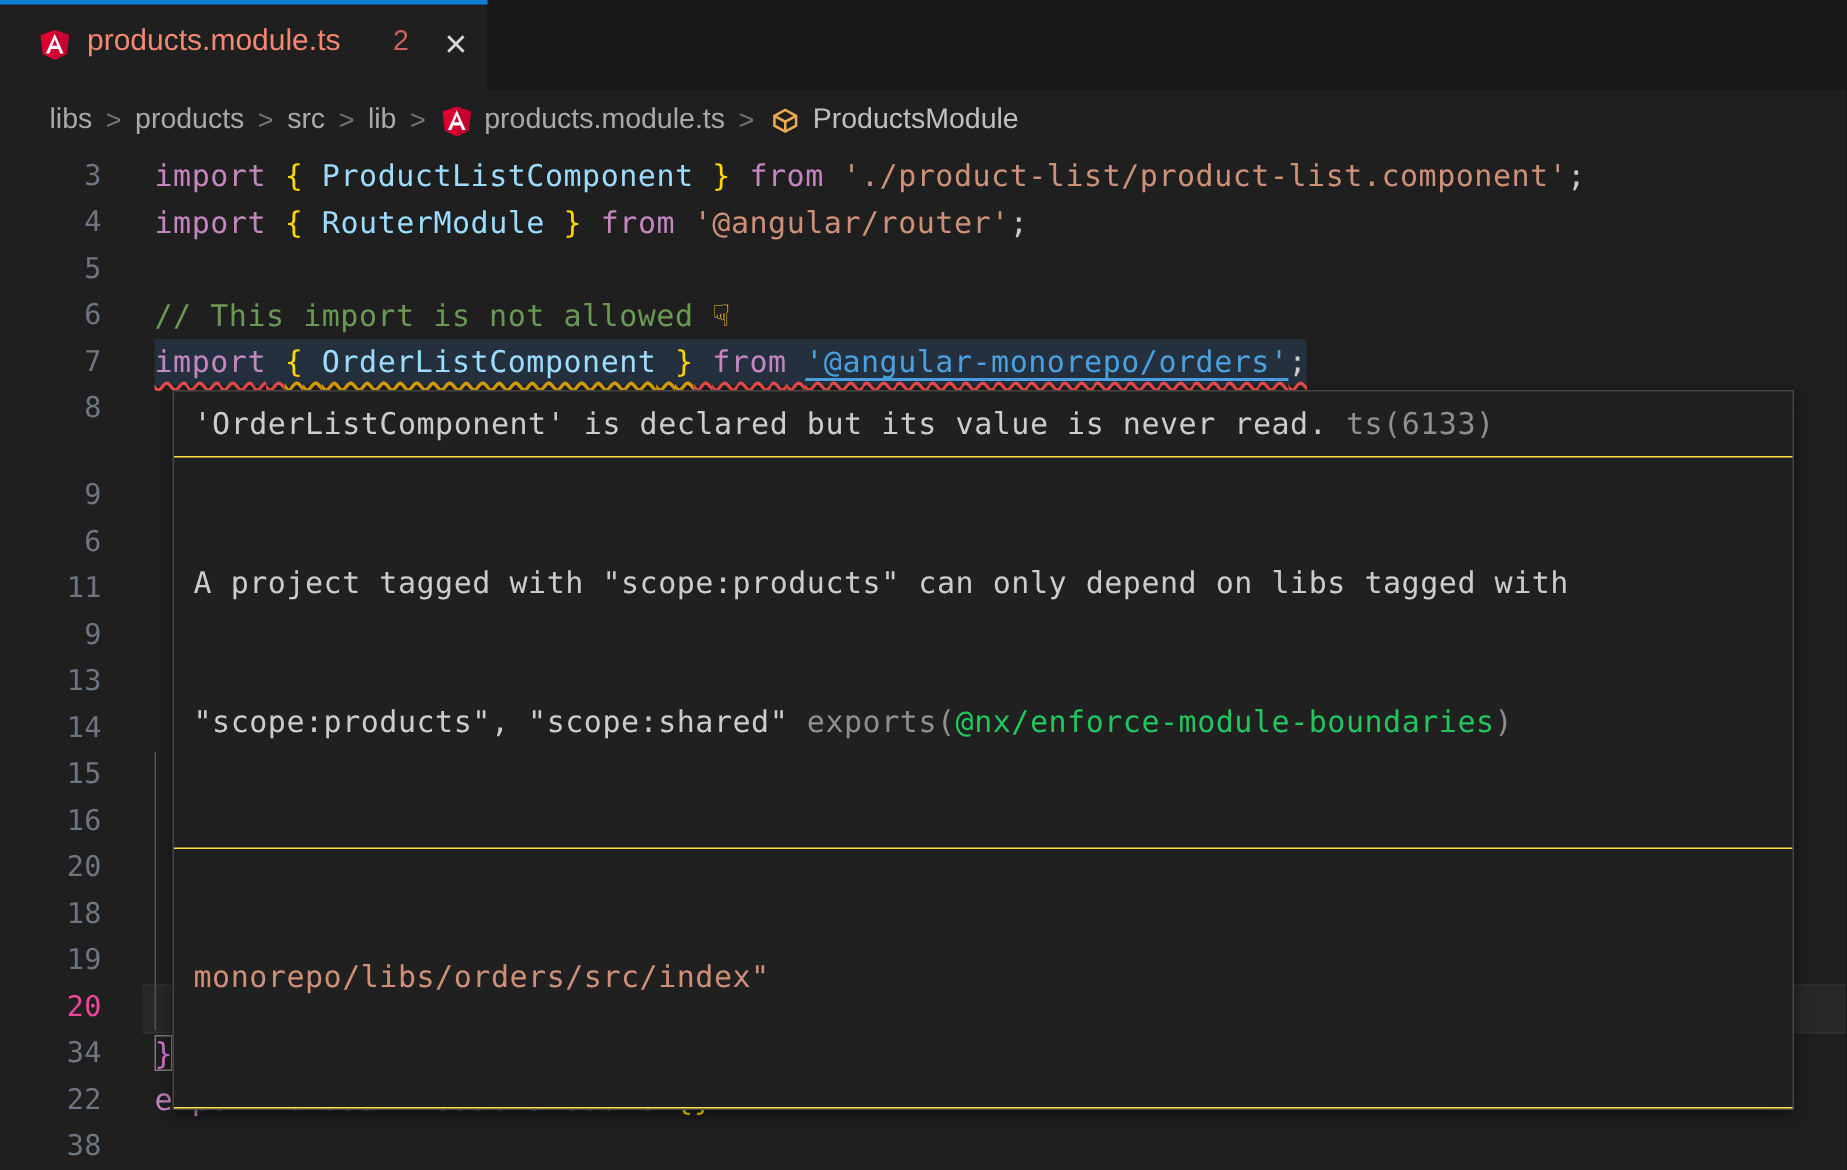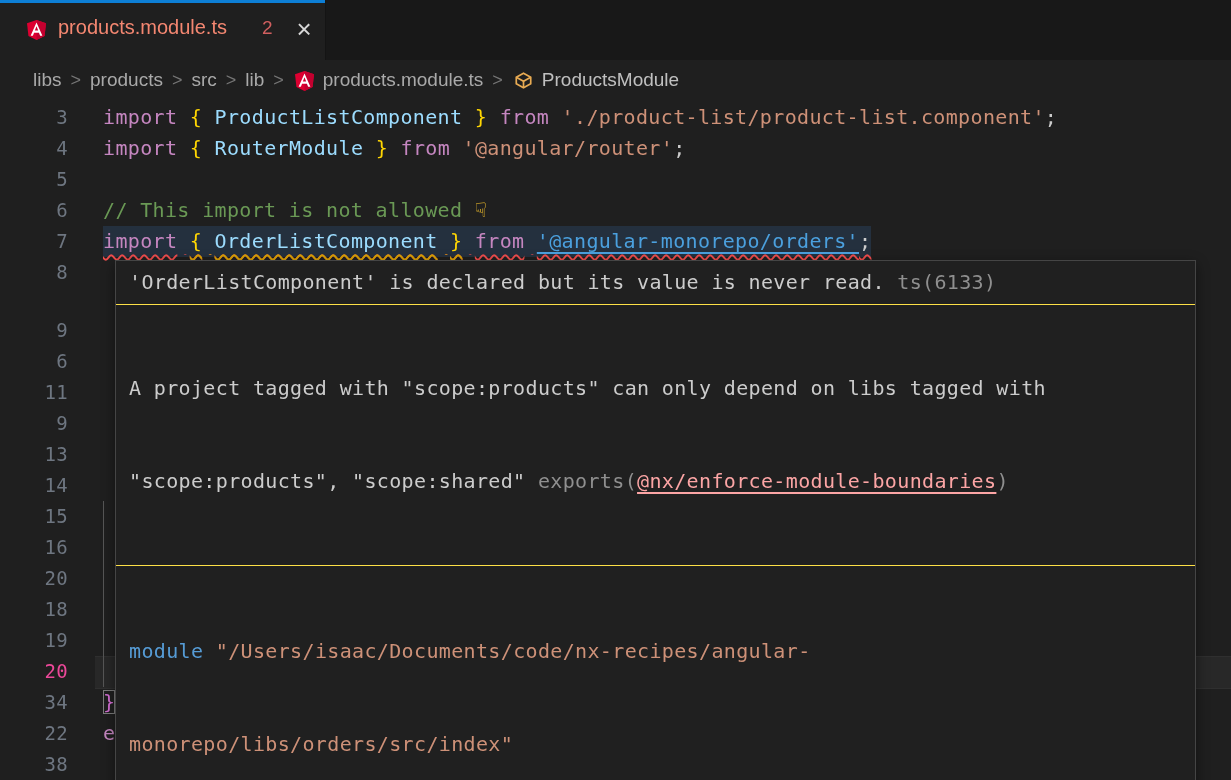--- a/index.html
+++ b/index.html
@@ -70,21 +70,21 @@
   
   .hover {
     position:absolute; left:115px; top:260px; width:1081px; background:#202020;
     border:1px solid #454545; box-shadow:0 4px 12px rgba(0,0,0,.45); z-index:5;
     font-family:"DejaVu Sans Mono","Liberation Mono",monospace; font-size:20px; letter-spacing:.35px;
   }
   .hsec { padding:6px 13px; border-bottom:1px solid #fde047; line-height:31px; white-space:pre; }
   .hsec.pad9 { padding-top:8px; padding-bottom:9px; }
   .hmain { color:#cccccc; }
   .hdim  { color:#8f8f8f; }
-  .hlink { color:#fca5a5; text-decoration:underline; text-underline-offset:4px; cursor:pointer; }
+  .hlink { color:#22c55e; text-underline-offset:4px; cursor:pointer; }
   .hkw   { color:#569cd6; }
   .hstr  { color:#ce9178; }
 </style>
 </head>
 <body>
 
 <div id="app">
 
   <div class="tabbar">
     <div class="tab">
@@ -134,19 +134,18 @@
       <div class="line" style="top: 649px;"><span class="num">38</span><span class="content"></span></div>
     </div>
 
   <div class="hover">
     <div class="hsec"><span class="hmain">'OrderListComponent' is declared but its value is never read. </span><span class="hdim">ts(6133)</span></div>
     <div class="hsec">
       <div class="hmain">A project tagged with "scope:products" can only depend on libs tagged with</div>
       <div><span class="hmain">"scope:products", "scope:shared" </span><span class="hdim">exports(</span><a class="hlink">@nx/enforce-module-boundaries</a><span class="hdim">)</span></div>
     </div>
     <div class="hsec pad9">
-      <div><span class="hkw">module</span><span class="hstr"> "/Users/isaac/Documents/code/nx-recipes/angular-</span></div>
       <div class="hstr">monorepo/libs/orders/src/index"</div>
     </div>
 
   </div>
 
 </div>
 
 </body></html>

